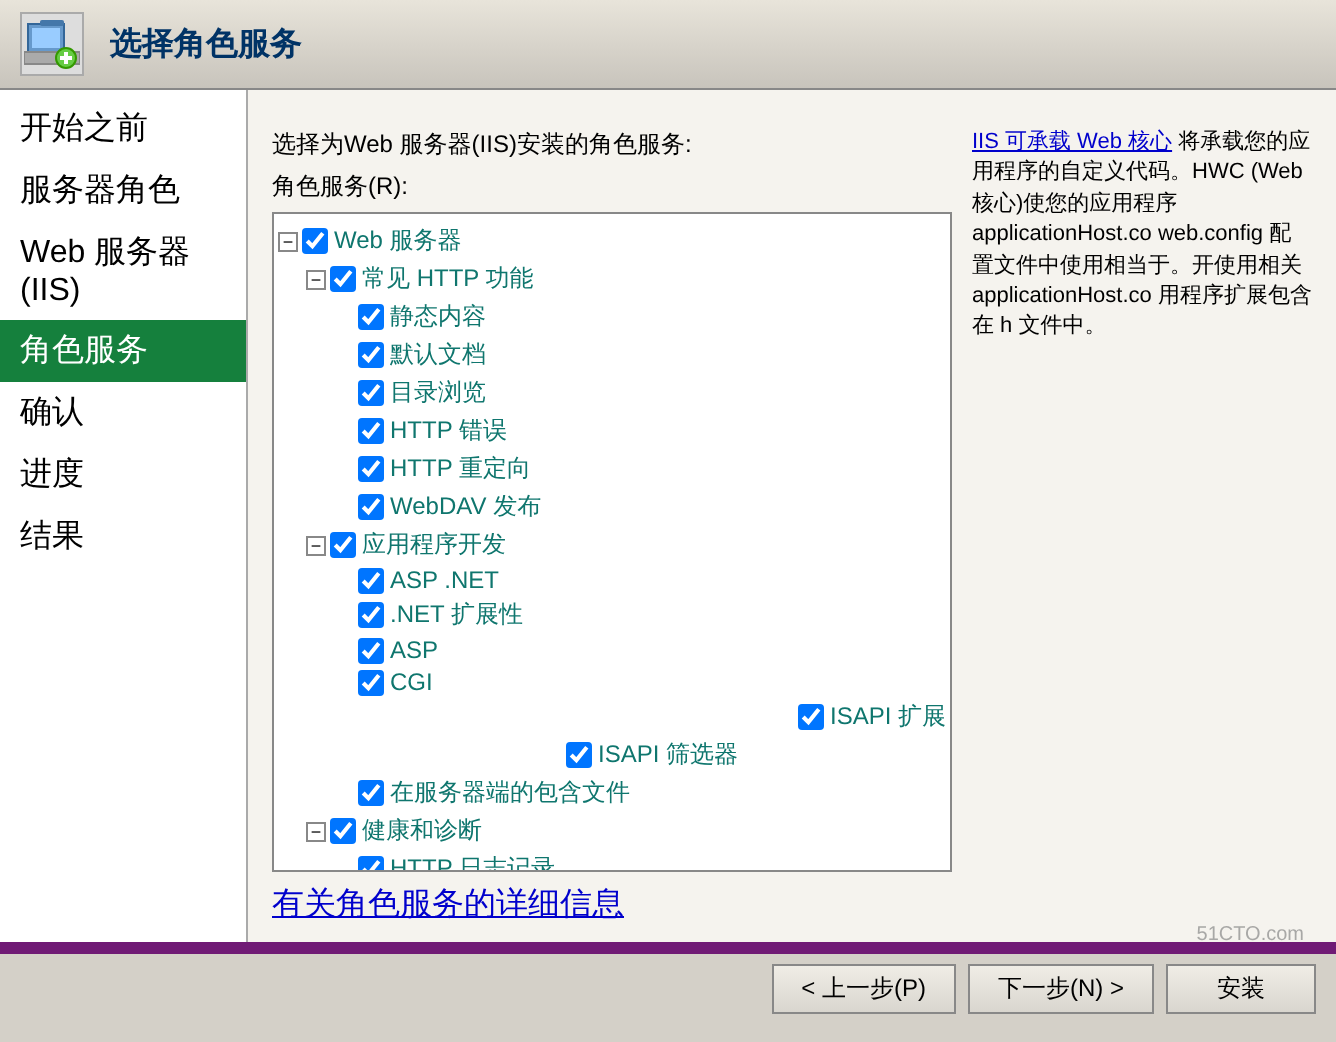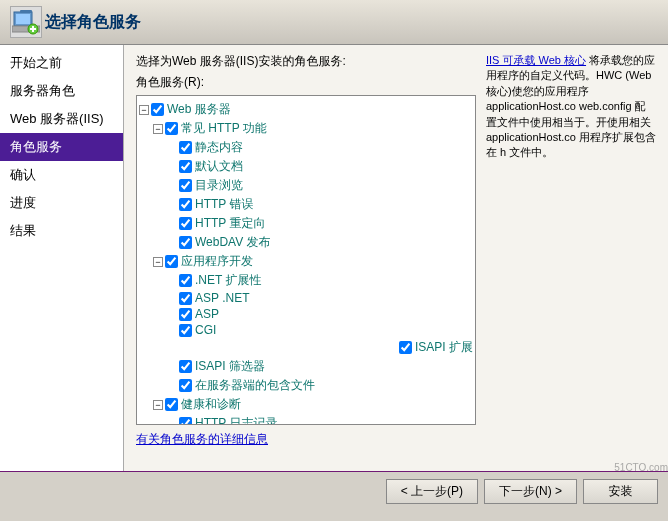--- a/index.html
+++ b/index.html
@@ -12,21 +12,21 @@
       overflow: hidden;
     }
 
     
     .title-bar {
       background: linear-gradient(to bottom, #e8e4da, #c8c4bc);
       border-bottom: 1px solid #888;
       padding: 6px 10px;
       display: flex;
       align-items: center;
-      gap: 3px;
+      gap: 13px;
     }
     .title-icon {
       width: 32px;
       height: 32px;
       background: #ddd;
       border: 1px solid #aaa;
       display: flex;
       align-items: center;
       justify-content: center;
       font-size: 20px;
@@ -47,32 +47,32 @@
     .sidebar {
       width: 130px;
       background: #fff;
       border-right: 1px solid #aaa;
       padding-top: 4px;
     }
     .sidebar-item {
       padding: 5px 10px;
       cursor: pointer;
       color: #000;
-      font-size: 13px;
+      font-size: 16px;
     }
     .sidebar-item.active {
-      background: #4c1d95;
+      background: #15803d;
       color: #fff;
     }
 
     
     .content {
       flex: 1;
       background: #f5f3ee;
-      padding: 8px 12px;
+      padding: 19px 12px;
       display: flex;
       gap: 10px;
     }
 
     
     .content-left {
       flex: 1;
     }
     .content-label {
       font-size: 12px;
@@ -126,21 +126,21 @@
       height: 10px;
       display: inline-block;
       margin-right: 2px;
       flex-shrink: 0;
     }
 
     .link-text {
       color: #0000cc;
       text-decoration: underline;
       cursor: pointer;
-      font-size: 12px;
+      font-size: 16px;
       margin-top: 6px;
       display: inline-block;
     }
 
     
     .content-right {
       width: 170px;
     }
     .desc-title {
       font-size: 12px;
@@ -155,21 +155,21 @@
     }
     .desc-link {
       color: #0000cc;
       text-decoration: underline;
     }
 
     
     .footer {
       height: 40px;
       background: #d4d0c8;
-      border-top: 1px solid #701a75;
+      border-top: 6px solid #701a75;
       display: flex;
       align-items: center;
       justify-content: flex-end;
       padding: 0 10px;
       gap: 6px;
     }
     .footer-btn {
       padding: 3px 14px;
       font-size: 12px;
       background: linear-gradient(to bottom, #f0ede6, #d9d6cf);
@@ -183,21 +183,21 @@
     }
 
     
     .tree-container::-webkit-scrollbar { width: 14px; }
     .tree-container::-webkit-scrollbar-track { background: #f0f0f0; }
     .tree-container::-webkit-scrollbar-thumb { background: #c0bdb6; border: 1px solid #888; }
 
     .watermark {
       position: fixed;
       bottom: 48px;
-      right: 0;
+      right: 16px;
       font-size: 10px;
       color: #888;
       opacity: 0.7;
     }
   </style>
 </head>
 <body>
 
 <div class="title-bar">
   <div class="title-icon">
@@ -272,43 +272,43 @@
             <label>WebDAV 发布</label>
           </div>
           <div class="tree-item" style="padding-left: 14px;">
             <span class="expand-btn">−</span>
             <input type="checkbox" checked="" style="">
             <label>应用程序开发</label>
           </div>
           <div class="tree-item" style="padding-left: 28px;">
             <span class="spacer-btn"></span>
             <input type="checkbox" checked="" style="">
+            <label>ASP .NET</label>
+          </div>
+          <div class="tree-item" style="padding-left: 28px;">
+            <span class="spacer-btn"></span>
+            <input type="checkbox" checked="" style="">
             <label>.NET 扩展性</label>
           </div>
           <div class="tree-item" style="padding-left: 28px;">
             <span class="spacer-btn"></span>
             <input type="checkbox" checked="" style="">
-            <label>ASP .NET</label>
-          </div>
-          <div class="tree-item" style="padding-left: 28px;">
-            <span class="spacer-btn"></span>
-            <input type="checkbox" checked="" style="">
             <label>ASP</label>
           </div>
           <div class="tree-item" style="padding-left: 28px;">
             <span class="spacer-btn"></span>
             <input type="checkbox" checked="" style="">
             <label>CGI</label>
           </div>
           <div class="tree-item" style="padding-left: 28px; justify-content: flex-end;">
             <span class="spacer-btn"></span>
             <input type="checkbox" checked="" style="">
             <label>ISAPI 扩展</label>
           </div>
-          <div class="tree-item" style="padding-left: 28px;">
+          <div class="tree-item" style="padding-left: 28px; justify-content: center;">
             <span class="spacer-btn"></span>
             <input type="checkbox" checked="" style="">
             <label>ISAPI 筛选器</label>
           </div>
           <div class="tree-item" style="padding-left: 28px;">
             <span class="spacer-btn"></span>
             <input type="checkbox" checked="" style="">
             <label>在服务器端的包含文件</label>
           </div>
           <div class="tree-item" style="padding-left: 14px;">

